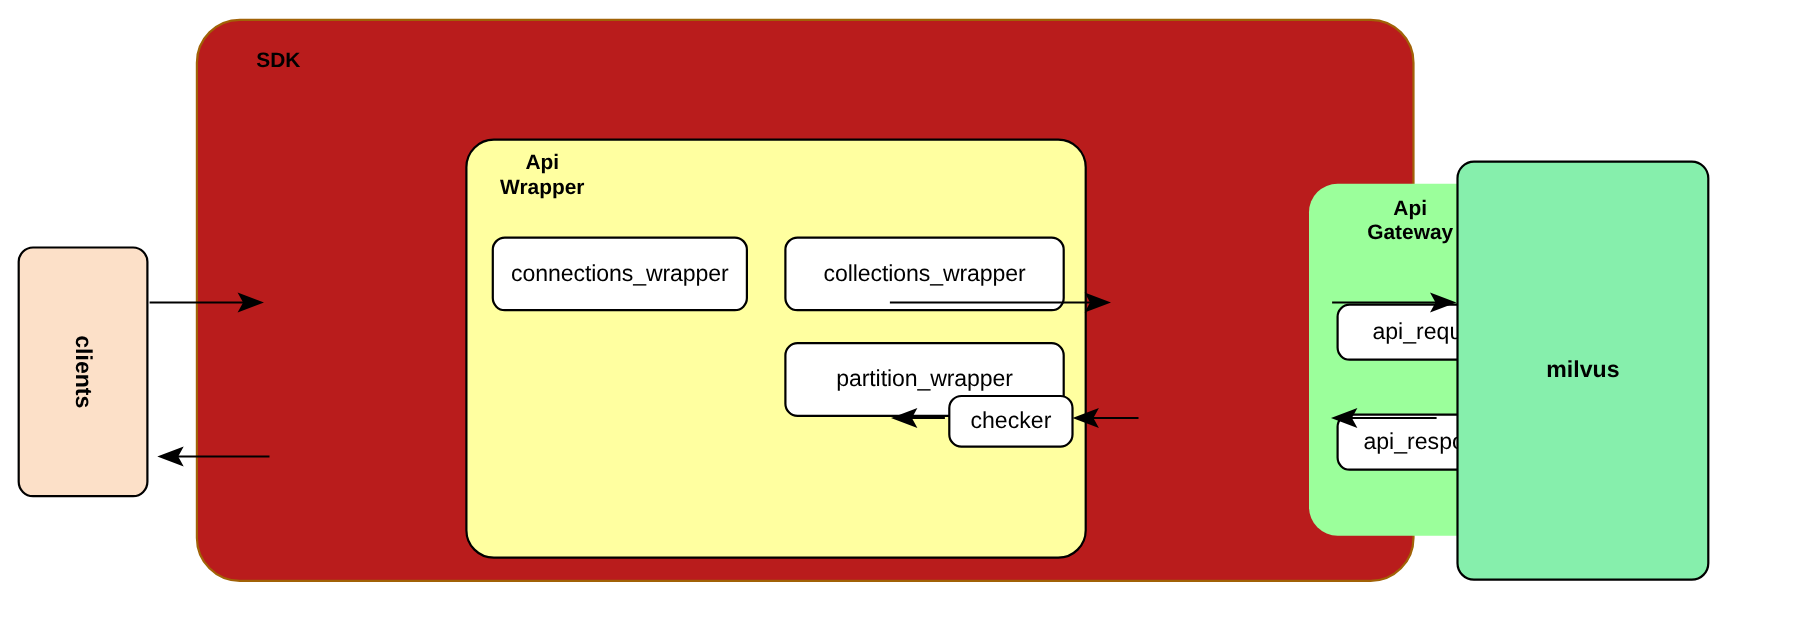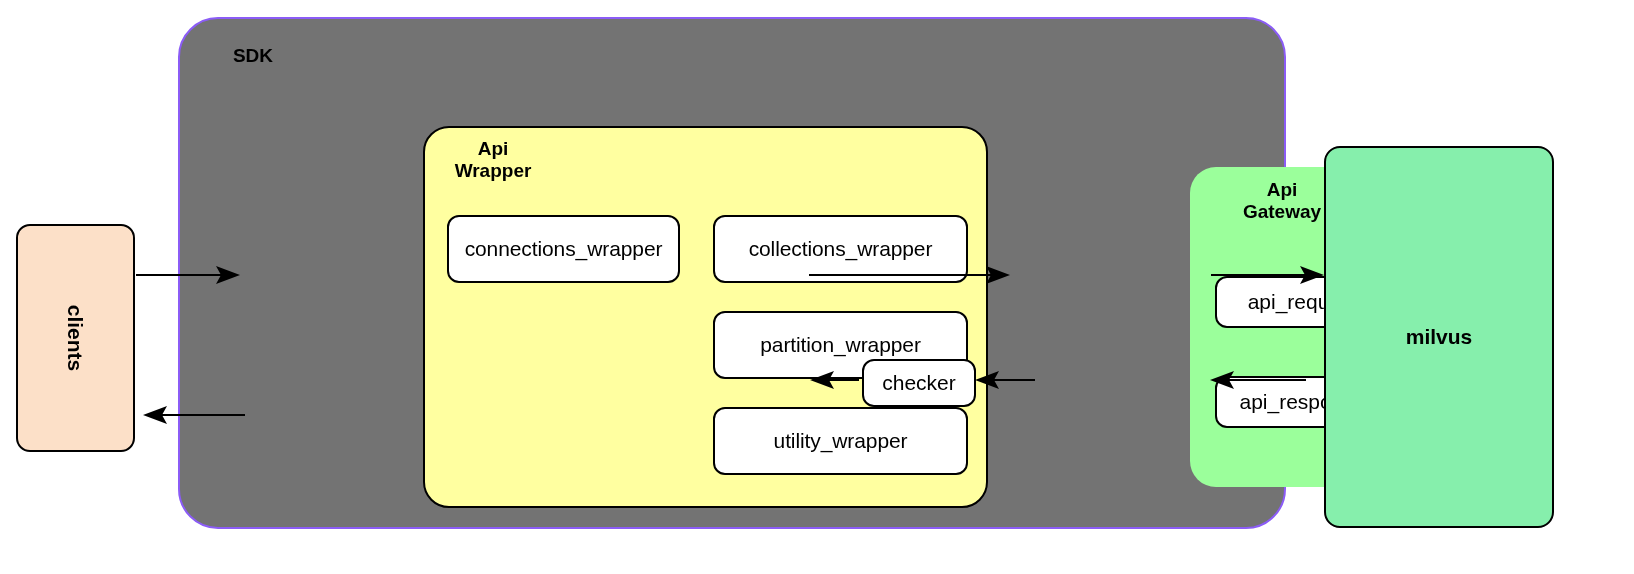--- a/index.html
+++ b/index.html
@@ -29,23 +29,23 @@
     justify-content: center;
     text-align: center;
   }
 
   
   #sdk-container {
     left: 178px;
     top: 17px;
     width: 1108px;
     height: 512px;
-    background: #737373;
+    background: #b91c1c;
     border-radius: 40px;
-    border: 2px solid #8b5cf6;
+    border: 2px solid #a16207;
     display: block;
   }
   .container-title {
     position: absolute;
     font-weight: bold;
     font-size: 19px;
     color: #000000;
     line-height: 1.18;
     white-space: pre-line;
     text-align: center;
@@ -194,23 +194,20 @@
       <div class="box wrapper-card" style="left:288px; top:87px; width:255px; height:68px;justify-content:center;">
         <span>collections_wrapper</span>
       </div>
 
 
       <div class="box wrapper-card" style="left:288px; top:183px; width:255px; height:68px;">
         <span>partition_wrapper</span>
       </div>
 
 
-      <div class="box wrapper-card" style="left:288px; top:279px; width:255px; height:68px;">
-        <span>utility_wrapper</span>
-      </div>
     </div>
 
     <div class="box" id="checker-box" style="left:682px; top:340px;">
       <span>checker</span>
     </div>
 
     <div class="box" id="api-gateway-container">
 
       <div class="container-title" id="api-gateway-title">Api
 Gateway</div>

